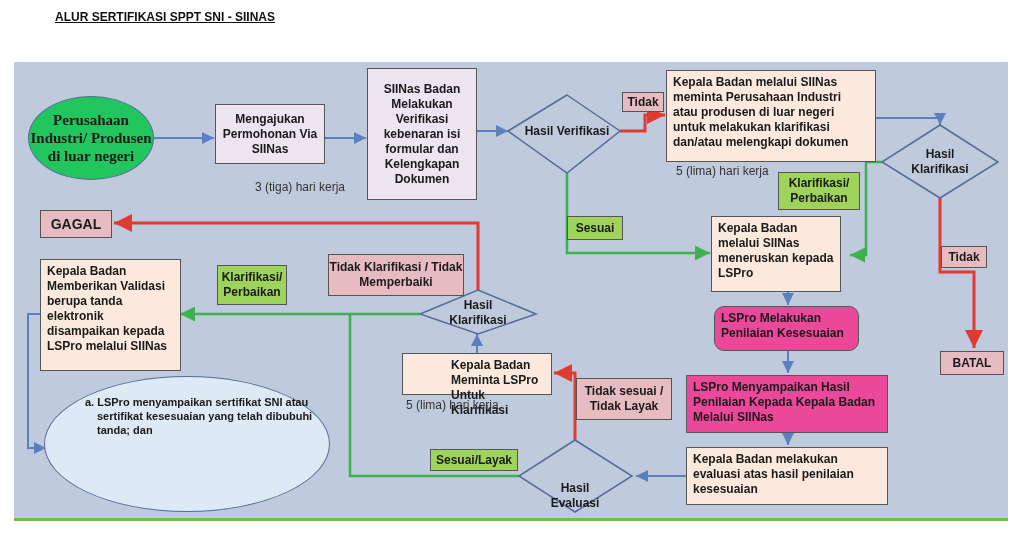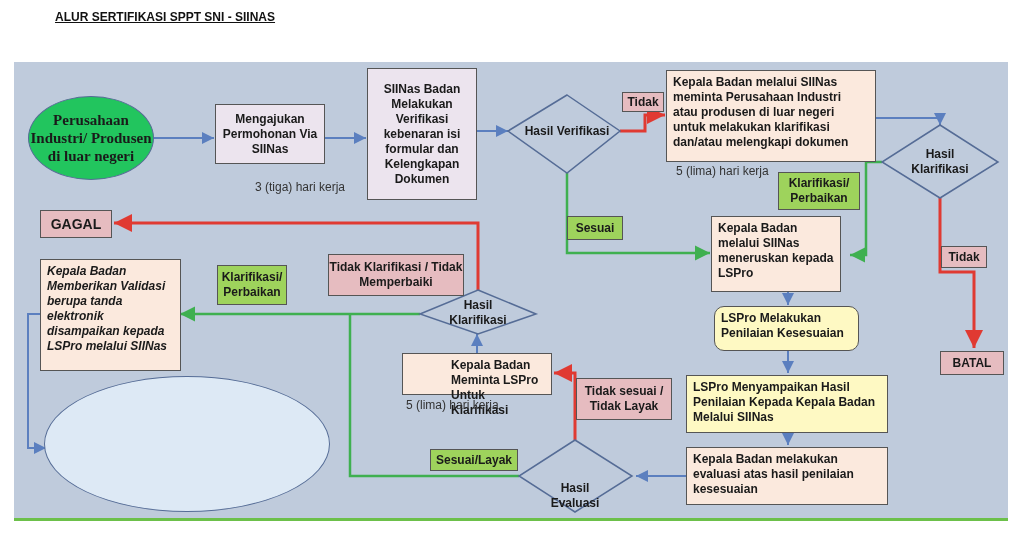--- a/index.html
+++ b/index.html
@@ -3,21 +3,21 @@
 <meta charset="utf-8">
 <style>
   html, body { margin:0; padding:0; background:#ffffff; }
   body { width:1024px; height:537px; position:relative; overflow:hidden; font-family:"Liberation Sans", sans-serif; }
   .title { position:absolute; left:55px; top:10px; font-size:12px; font-weight:bold; text-decoration:underline; color:#111; font-family:"Liberation Sans", sans-serif; }
   .canvas { position:absolute; left:14px; top:62px; width:994px; height:456px; background:#bfcbdc; border-bottom:3px solid #6cc04a; }
   svg.lines { position:absolute; left:0; top:0; width:1024px; height:537px; }
   .node { position:absolute; box-sizing:border-box; font-family:"Liberation Sans", sans-serif; font-weight:bold; color:#1a1a1a; font-size:12px; line-height:15px; }
   .box-lilac { background:#ece4ee; border:1.5px solid #555; text-align:center; display:flex; align-items:center; justify-content:center; padding:2px 4px; }
   .box-peach { background:#fbe9dd; border:1.5px solid #555; text-align:left; padding:4px 6px; }
-  .box-lightblue { background:#fef9c3; border:1.5px solid #555; text-align:left; padding:4px 6px; }
+  .box-lightblue { background:#ec4899; border:1.5px solid #555; text-align:left; padding:4px 6px; }
   .rounded { border-radius:10px; }
   .tag-red { background:#e6bcc0; border:1.5px solid #555; text-align:center; display:flex; align-items:center; justify-content:center; }
   .tag-green { background:#9ed35c; border:1.5px solid #555; text-align:center; display:flex; align-items:center; justify-content:center; }
   .note { position:absolute; font-family:"Liberation Sans", sans-serif; font-size:12px; color:#333; }
   .diamond-label { position:absolute; font-family:"Liberation Sans", sans-serif; font-weight:bold; font-size:12px; line-height:15px; color:#1a1a1a; text-align:center; display:flex; align-items:center; justify-content:center; }
   .ellipse-start { position:absolute; left:28px; top:96px; width:126px; height:84px; border-radius:50%; background:#22c55e; border:1.5px solid #556c96; box-sizing:border-box; display:flex; align-items:center; justify-content:center; text-align:center; font-family:"Liberation Serif", serif; font-weight:bold; font-size:15px; line-height:18px; color:#1a1a1a; }
   .ellipse-end { position:absolute; left:44px; top:376px; width:286px; height:136px; border-radius:50%; background:#dde9f5; border:1.5px solid #556c96; box-sizing:border-box; font-family:"Liberation Sans", sans-serif; font-weight:bold; font-size:11px; line-height:14px; color:#1a1a1a; }
   .ellipse-end ol { list-style:none; margin:0; padding:0; position:absolute; left:40px; top:18px; width:230px; }
   .ellipse-end li { padding-left:12px; text-indent:-12px; }
 </style>
@@ -110,18 +110,19 @@
 <div class="note" style="left:406px;top:398px;">5 (lima) hari kerja</div>
 
 <div class="diamond-label" style="left:440px;top:297px;width:76px;height:32px;">Hasil Klarifikasi</div>
 
 <div class="node tag-red" style="left:328px;top:254px;width:136px;height:42px;">Tidak Klarifikasi / Tidak Memperbaiki</div>
 
 <div class="node tag-green" style="left:217px;top:265px;width:70px;height:40px;">Klarifikasi/ Perbaikan</div>
 
 <div class="node tag-red" style="left:40px;top:210px;width:72px;height:28px;font-size:14px;">GAGAL</div>
 
-<div class="node box-peach" style="left:40px;top:259px;width:141px;height:112px;font-style:italic;">Kepala Badan Memberikan Validasi berupa tanda elektronik disampaikan kepada LSPro melalui SIINas</div>
+<div class="node box-peach" style="left:40px;top:259px;width:141px;height:112px;">Kepala Badan Memberikan Validasi berupa tanda elektronik disampaikan kepada LSPro melalui SIINas</div>
 
 <div class="ellipse-end">
   <ol>
+    <li>a. LSPro menyampaikan sertifikat SNI atau sertifikat kesesuaian yang telah dibubuhi tanda; dan</li>
   </ol>
 </div>
 
 </body></html>

